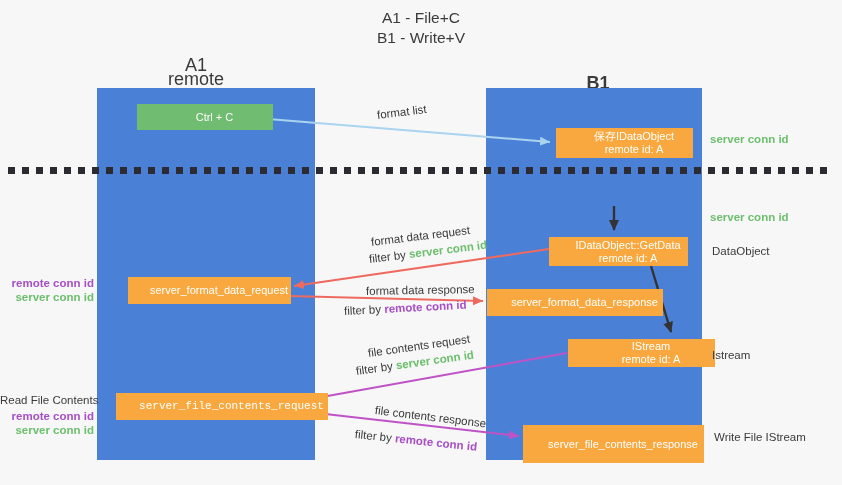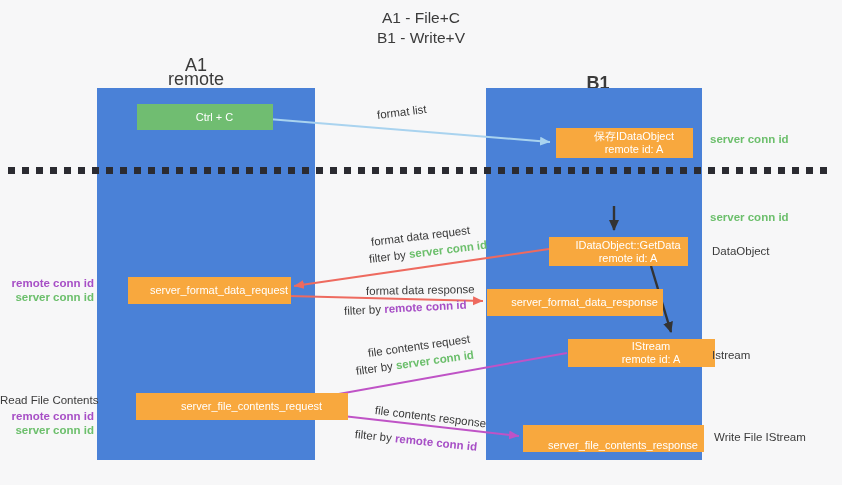--- a/index.html
+++ b/index.html
@@ -103,25 +103,25 @@
 
   <div class="node orange" style="left:487px;top:289px;width:157px;height:27px;">
     <div>server_format_data_response</div>
   </div>
 
   <div class="node orange" style="left:568px;top:339px;width:128px;height:28px;">
     <div>IStream</div>
     <div>remote id: A</div>
   </div>
 
-  <div class="node orange" style="left:136px;top:393px;width:193px;height:27px;">
+  <div class="node orange" style="left:116px;top:393px;width:193px;height:27px;font-family:Liberation Mono, monospace;">
     <div>server_file_contents_request</div>
   </div>
 
-  <div class="node orange" style="left:523px;top:425px;width:162px;height:27px;justify-content:flex-end;">
+  <div class="node orange" style="left:523px;top:425px;width:162px;height:38px;">
     <div>server_file_contents_response</div>
   </div>
 
   <div class="flow-label" style="left:377px;top:109px;transform:rotate(-7deg);">format list</div>
 
   <div class="flow-label" style="left:371px;top:236px;transform:rotate(-7deg);">format data request</div>
   <div class="flow-label" style="left:369px;top:253px;transform:rotate(-7deg);">
     <span>filter by</span>
     <span class="green-text">server conn id</span>
   </div>

